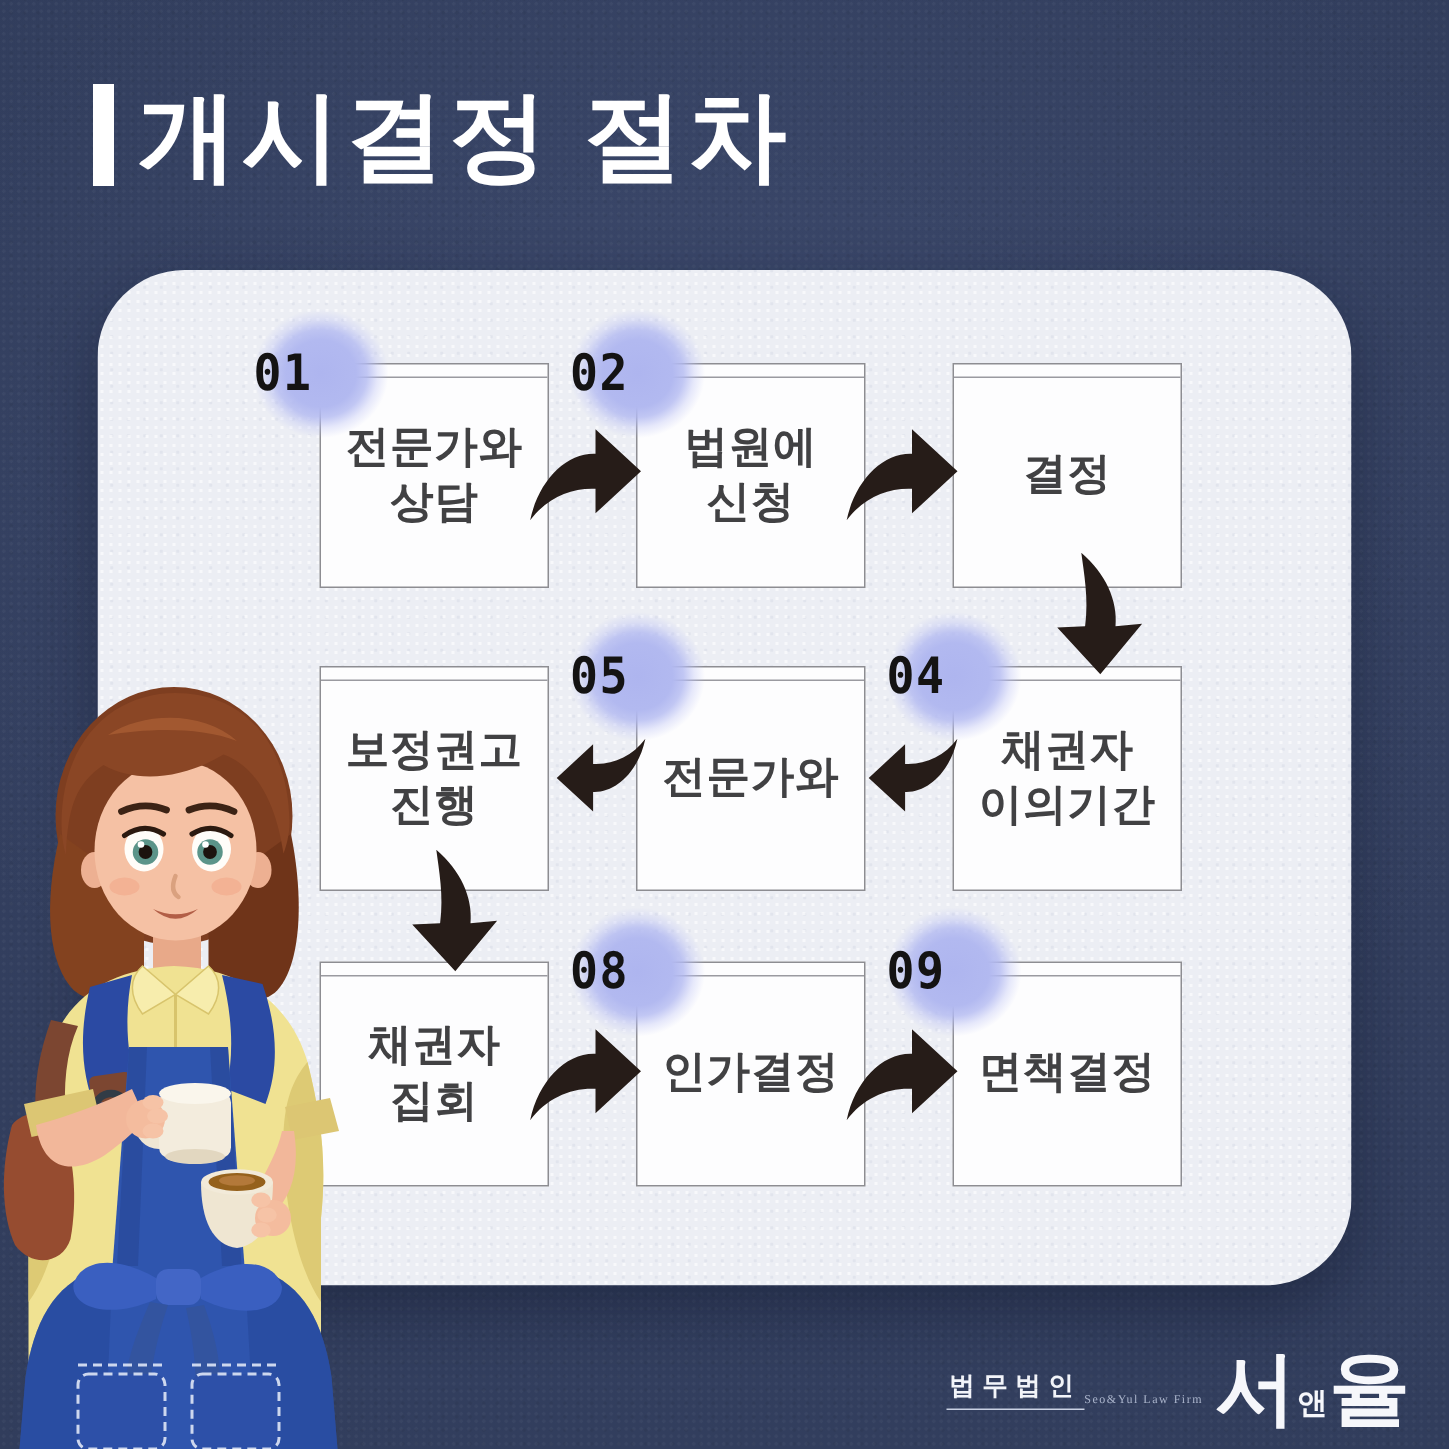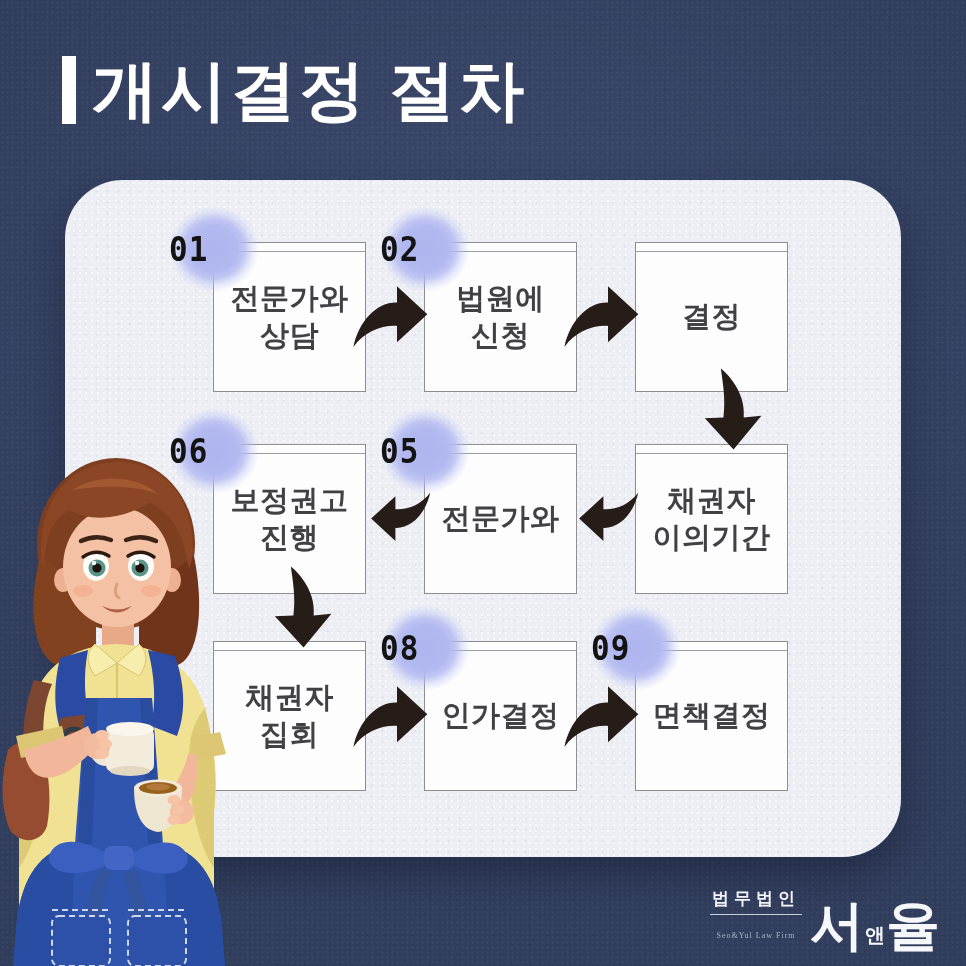--- a/index.html
+++ b/index.html
@@ -97,21 +97,21 @@
   .flow-arrow svg { width:100%; height:100%; display:block; }
 
   
   .character { position:absolute; left:0px; top:448px; width:232px; height:518px; z-index:4; }
 
   
   .logo {
     position:absolute; right:26px; bottom:16px;
     display:flex; align-items:flex-end; gap:8px; z-index:5;
   }
-  .logo-left { display:flex; flex-direction:column; align-items:center; padding-bottom:10px; }
+  .logo-left { display:flex; flex-direction:row; padding-bottom:10px; }
   .logo-kr {
     color:#f2f4f9; font-size:17px; font-weight:700; letter-spacing:5px;
     padding:0 2px 4px 2px; border-bottom:1px solid #c9d1e3; white-space:nowrap;
   }
   .logo-en {
     color:#aab4cb; font-size:8px; letter-spacing:1px; margin-top:16px; white-space:nowrap;
     font-family:"Liberation Serif","DejaVu Serif",serif;
   }
   .logo-name {
     display:flex; align-items:flex-end; color:#f6f7fb;
@@ -156,39 +156,39 @@
     <div class="box">
       <div class="step-line">결정</div>
     </div>
   </div>
 
   <div class="step s4">
     <div class="box">
       <div class="step-line">채권자</div>
       <div class="step-line">이의기간</div>
     </div>
+    <div class="badge">
+      <span class="badge-num">04</span>
+    </div>
   </div>
 
   <div class="step s5">
     <div class="box">
       <div class="step-line">전문가와</div>
       <div class="step-line"></div>
     </div>
     <div class="badge">
       <span class="badge-num">05</span>
     </div>
   </div>
 
   <div class="step s6">
     <div class="box">
       <div class="step-line">보정권고</div>
       <div class="step-line">진행</div>
-    </div>
-    <div class="badge">
-      <span class="badge-num">06</span>
     </div>
   </div>
 
   <div class="step s7">
     <div class="box">
       <div class="step-line">채권자</div>
       <div class="step-line">집회</div>
     </div>
   </div>
 

